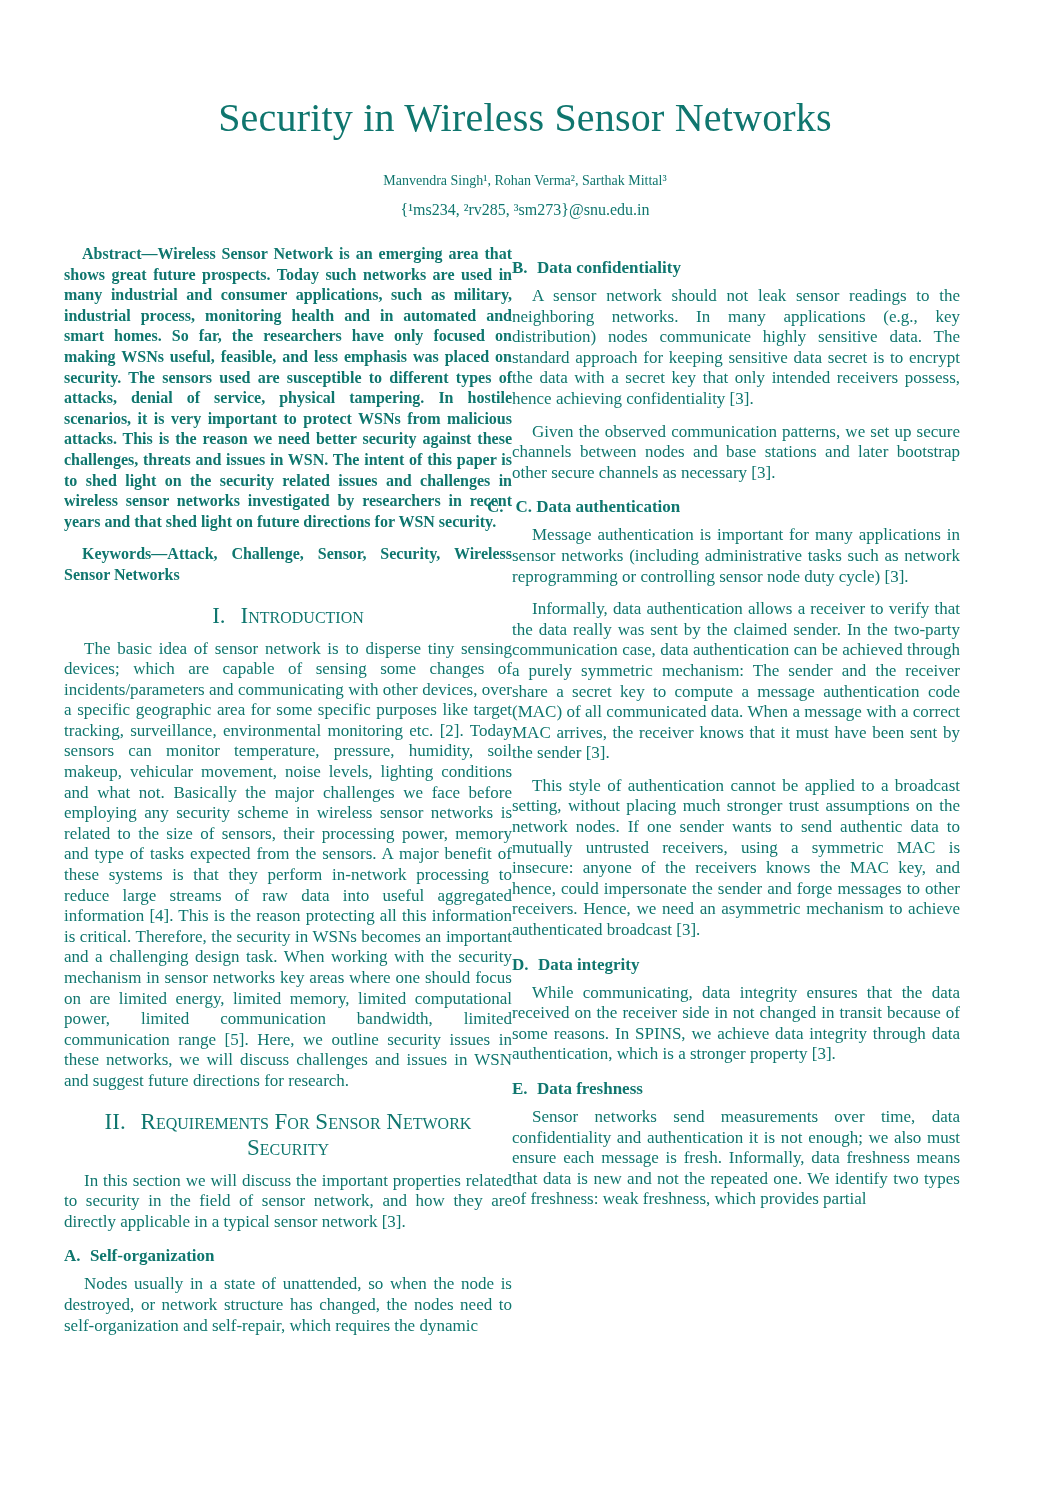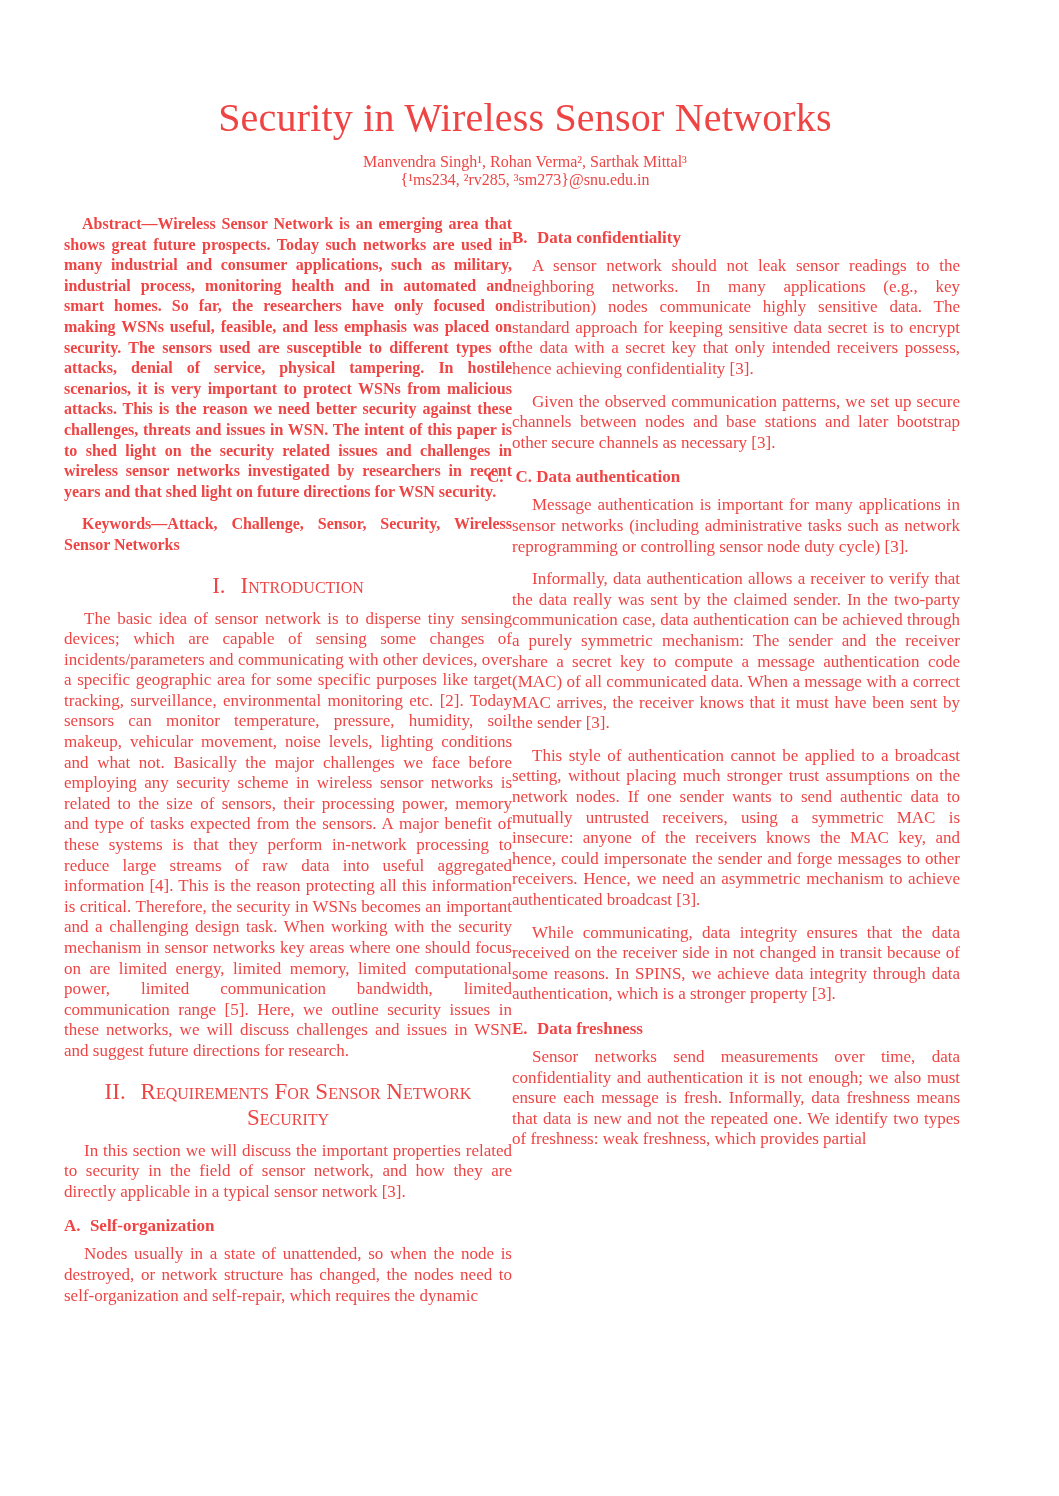--- a/index.html
+++ b/index.html
@@ -1,35 +1,35 @@
 <!DOCTYPE html>
 <html><head>
 <meta charset="utf-8">
 <style>
   html, body { margin: 0; padding: 0; background: #ffffff; }
   .page {
     position: relative;
     width: 1050px;
     height: 1496px;
     background: #ffffff;
-    color: #ef4444;
+    color: #0f766e;
     font-family: "Liberation Serif", "DejaVu Serif", serif;
     overflow: hidden;
     box-sizing: border-box;
     border-radius: 13px;
   }
   .titleblock { padding-top: 94px; text-align: center; }
   .paper-title {
     font-size: 40px;
     font-weight: 400;
     margin: 0;
     letter-spacing: 0.2px;
   }
-  .authors { margin-top: 12px; font-size: 16px; }
-  .emails  { margin-top: 0;  font-size: 16px; }
+  .authors { margin-top: 32px; font-size: 14px; }
+  .emails  { margin-top: 12px;  font-size: 16px; }
 
   .columns {
     display: flex;
     justify-content: flex-start;
     padding: 0 64px;
     margin-top: 25px;
   }
   .col { width: 448px; box-sizing: border-box; }
 
   p { margin: 0 0 12px 0; text-align: justify; }
@@ -94,20 +94,21 @@
 
       <h3 class="sub"><span>B.</span><span class="st">Data confidentiality</span></h3>
       <p class="body ind">A sensor network should not leak sensor readings to the neighboring networks. In many applications (e.g., key distribution) nodes communicate highly sensitive data. The standard approach for keeping sensitive data secret is to encrypt the data with a secret key that only intended receivers possess, hence achieving confidentiality [3].</p>
       <p class="body ind">Given the observed communication patterns, we set up secure channels between nodes and base stations and later bootstrap other secure channels as necessary [3].</p>
 
       <h3 class="sub hang"><span>C.</span><span class="st">C. Data authentication</span></h3>
       <p class="body ind">Message authentication is important for many applications in sensor networks (including administrative tasks such as network reprogramming or controlling sensor node duty cycle) [3].</p>
       <p class="body ind">Informally, data authentication allows a receiver to verify that the data really was sent by the claimed sender. In the two-party communication case, data authentication can be achieved through a purely symmetric mechanism: The sender and the receiver share a secret key to compute a message authentication code (MAC) of all communicated data. When a message with a correct MAC arrives, the receiver knows that it must have been sent by the sender [3].</p>
       <p class="body ind">This style of authentication cannot be applied to a broadcast setting, without placing much stronger trust assumptions on the network nodes. If one sender wants to send authentic data to mutually untrusted receivers, using a symmetric MAC is insecure: anyone of the receivers knows the MAC key, and hence, could impersonate the sender and forge messages to other receivers. Hence, we need an asymmetric mechanism to achieve authenticated broadcast [3].</p>
 
+      <h3 class="sub"><span>D.</span><span class="st">Data integrity</span></h3>
       <p class="body ind">While communicating, data integrity ensures that the data received on the receiver side in not changed in transit because of some reasons. In SPINS, we achieve data integrity through data authentication, which is a stronger property [3].</p>
 
       <h3 class="sub"><span>E.</span><span class="st">Data freshness</span></h3>
       <p class="body ind">Sensor networks send measurements over time, data confidentiality and authentication it is not enough; we also must ensure each message is fresh. Informally, data freshness means that data is new and not the repeated one. We identify two types of freshness: weak freshness, which provides partial</p>
     </div>
 
   </div>
 </div>
 
 </body></html>

